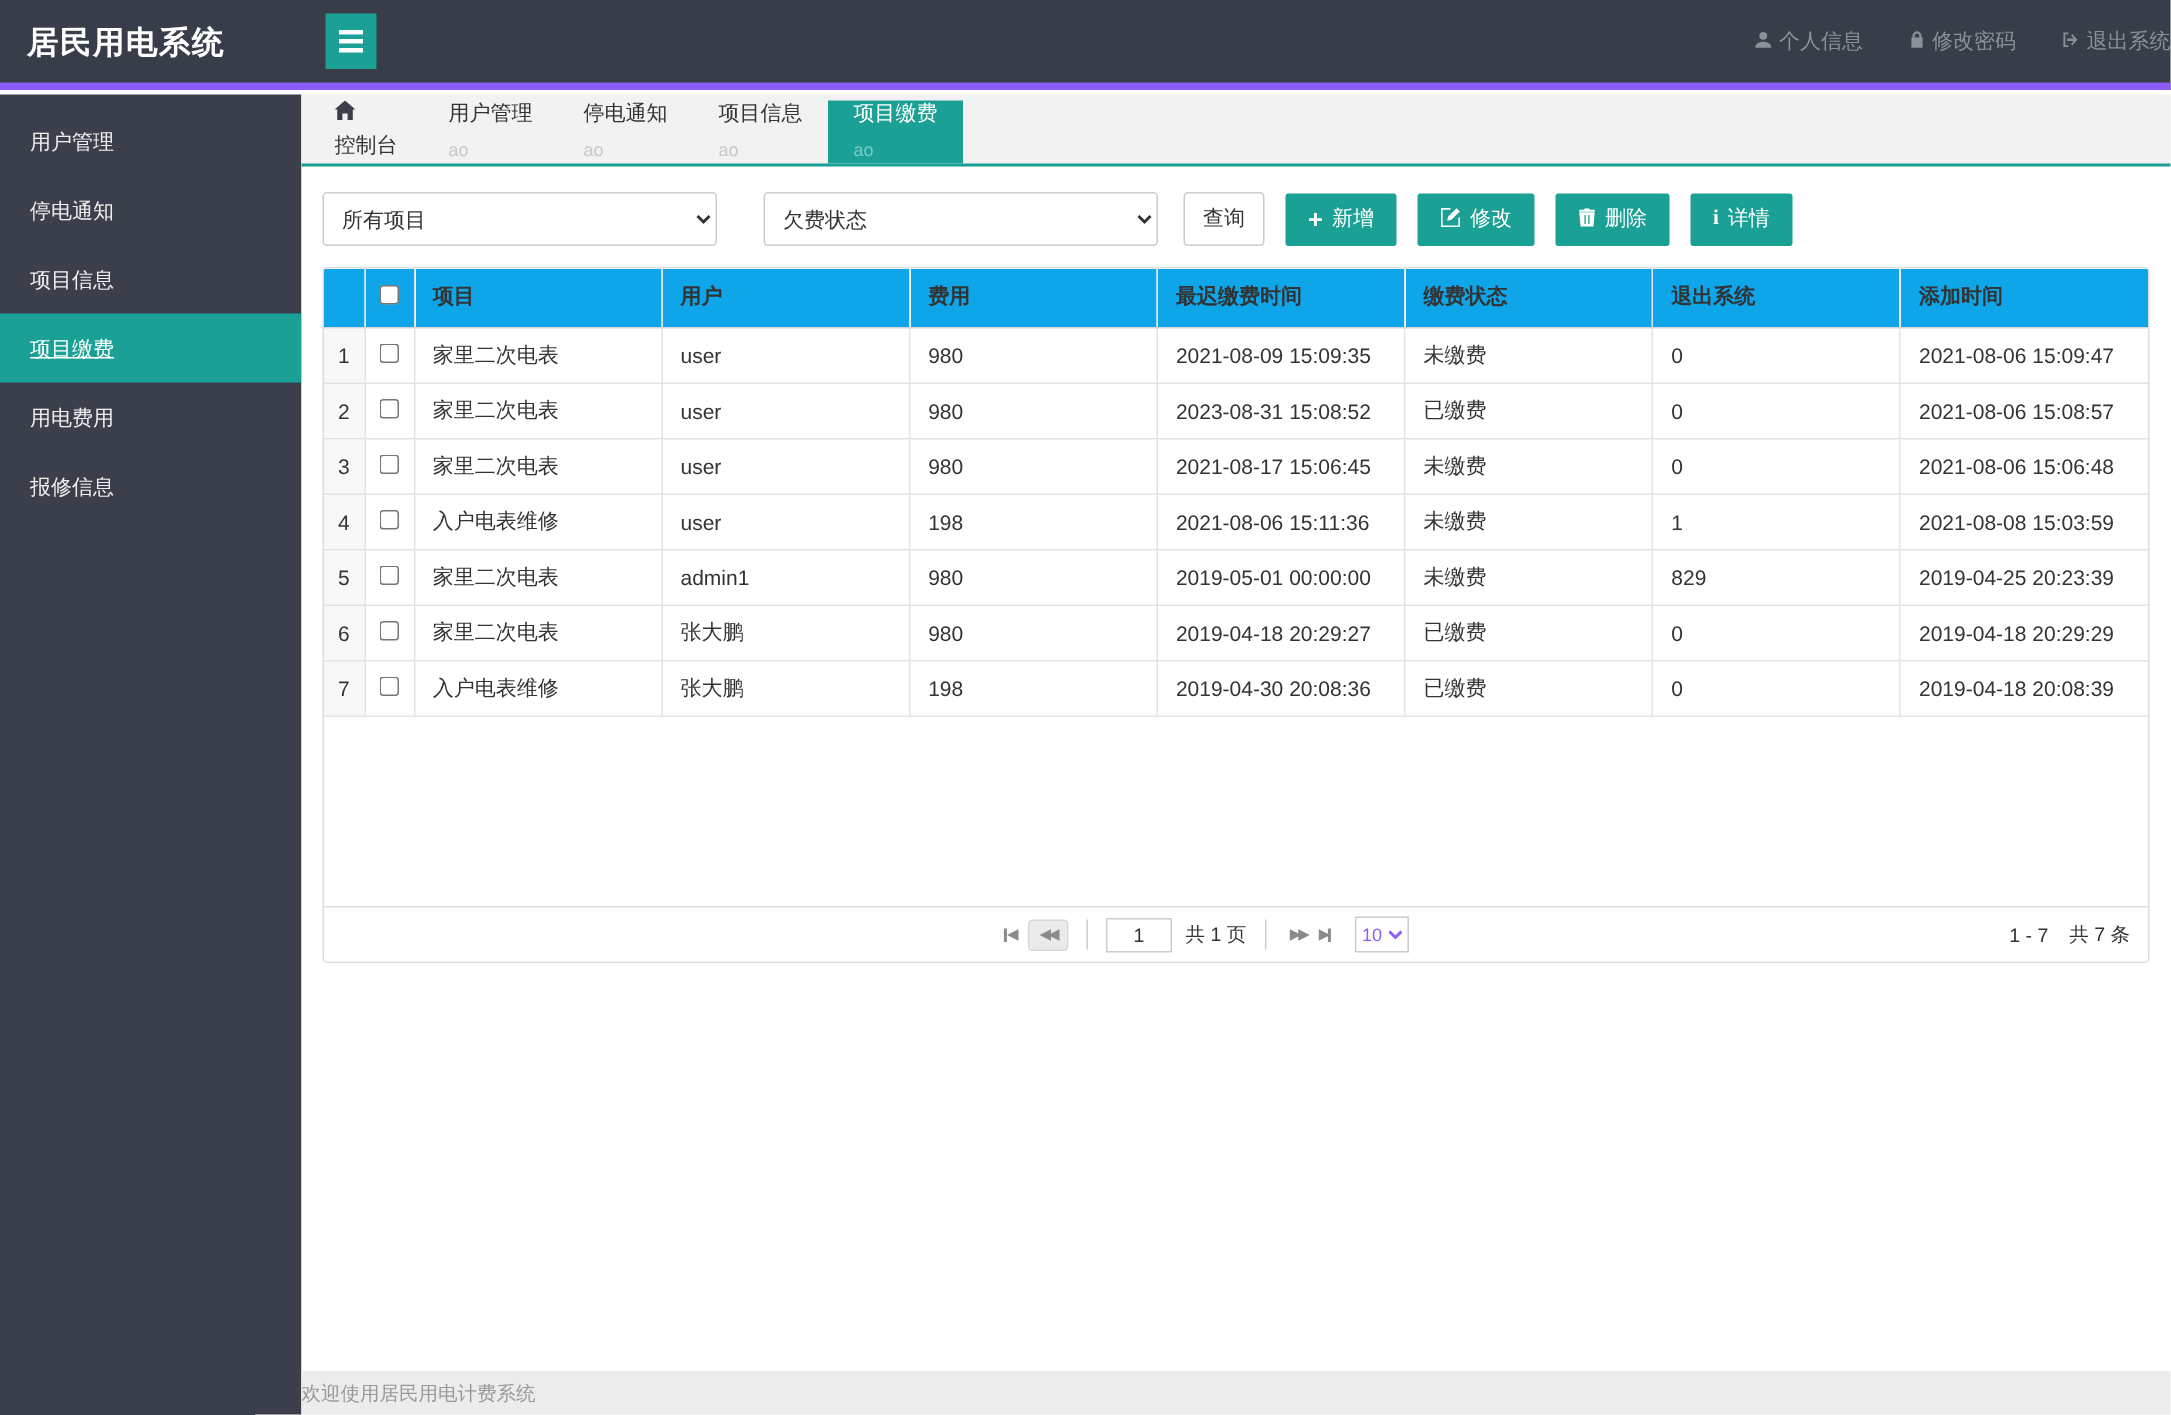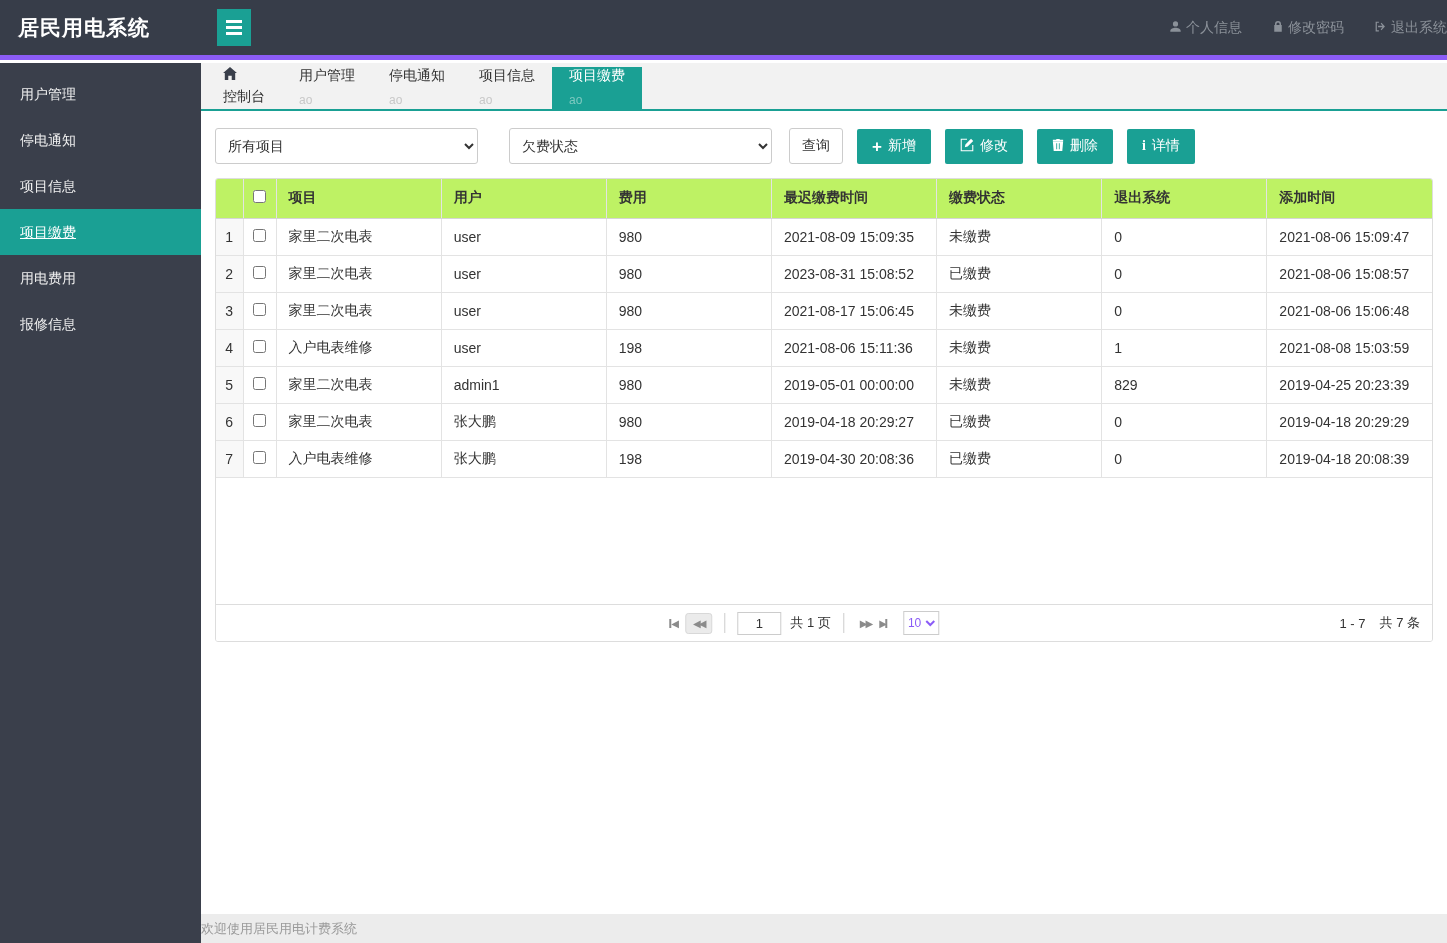--- a/index.html
+++ b/index.html
@@ -59,21 +59,21 @@
   .btn-teal .info-i { font-weight:bold; font-style:normal; font-size:14px;
     font-family:"Liberation Serif","DejaVu Serif",serif; }
 
   
   .grid { margin-top:14px; border:1px solid #ddd; border-radius:3px; height:464px;
     display:flex; flex-direction:column; overflow:hidden; }
   table.jq { border-collapse:collapse; width:100%; table-layout:fixed; }
   .jq th, .jq td { border-right:1px solid #e3e3e3; border-bottom:1px solid #e3e3e3;
     font-size:14px; color:#333; height:37px; padding:0 12px; text-align:left;
     overflow:hidden; white-space:nowrap; }
-  .jq thead th { height:39px; font-weight:bold; background:#bef264; border-bottom:1px solid #d5d5d5; }
+  .jq thead th { height:39px; font-weight:bold; background:#0ea5e9; border-bottom:1px solid #d5d5d5; }
   .jq th:last-child, .jq td:last-child { border-right:none; }
   .col-num { width:27px; background:#f8f8f8; text-align:center !important; padding:0 !important;
     color:#444; }
   .col-cb  { width:33px; text-align:center !important; padding:0 !important; }
   .grid-filler { flex:1; background:#fff; }
 
   
   .pager { border-top:1px solid #ddd; height:37px; position:relative; background:#fff;
     flex-shrink:0; }
   .pager-center { position:absolute; left:50%; top:0; transform:translateX(-58%); height:100%;

